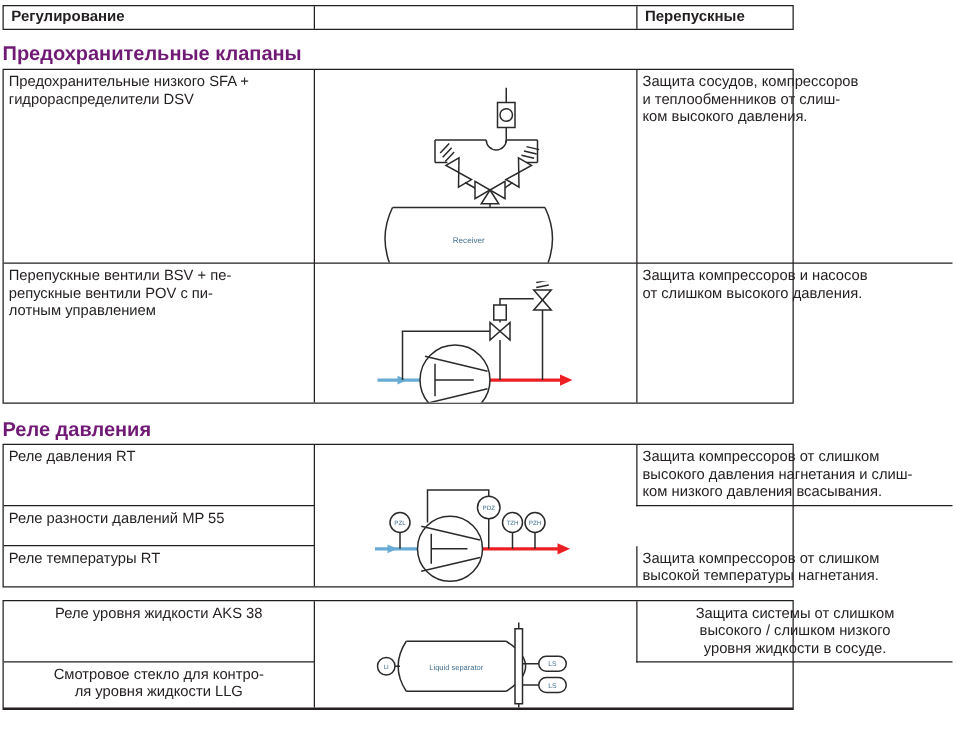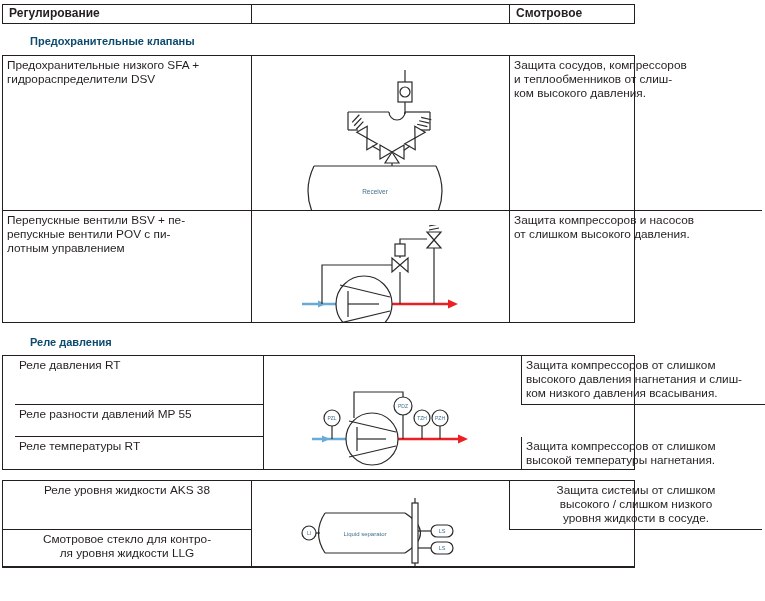--- a/index.html
+++ b/index.html
@@ -9,42 +9,42 @@
        border:1.2px solid #231f20;display:grid;grid-template-columns:249px 257px 253px;}
   .cell{box-sizing:border-box;white-space:pre-line;font-size:11.8px;line-height:14px;
         padding:2px 4px 0 4px;overflow:hidden;}
   .bb{border-bottom:1px solid #231f20;}
   .cl{border-right:1px solid #231f20;}
   .cr{border-left:1px solid #231f20;}
   .cm{padding:0;grid-column:2;}
   .span-all{grid-row:1 / -1;}
   .header-tbl{top:4px;height:20px;border-width:1.5px;}
   .header-tbl .cell{font-weight:bold;font-size:12px;line-height:15px;padding:1px 0 0 6px;white-space:nowrap;}
-  .sec-title{position:absolute;left:2px;font-weight:bold;font-size:11px;color:#0c4a6e;white-space:nowrap;margin-left:28px;}
+  .sec-title{position:absolute;left:2px;font-weight:bold;font-size:16px;color:#701a75;white-space:nowrap;}
   .t1{top:55px;grid-template-rows:155px 111px;}
-  .t2{top:355px;grid-template-rows:49px 32px 32px;padding-left:12px;}
+  .t2{top:355px;grid-template-rows:49px 32px 32px;}
   .t3{top:480px;grid-template-rows:49px 36px;border-bottom-width:2px;text-align:center;}
   svg{display:block;}
   .ln{stroke:#2a2a2a;stroke-width:1.2;fill:none;}
   .fig{stroke:#2a2a2a;stroke-width:1.2;fill:#fff;}
   .blue{stroke:#68acd5;stroke-width:2.6;fill:none;}
   .bluef{fill:#68acd5;stroke:none;}
   .red{stroke:#ec2024;stroke-width:2.6;fill:none;}
   .redf{fill:#ec2024;stroke:none;}
   .lbl{fill:#41708f;font-family:"Liberation Sans",sans-serif;}
 </style>
 </head>
 <body>
 
 <div class="page">
 
   <div class="tbl header-tbl">
     <div class="cell cl">Регулирование</div>
     <div class="cell"></div>
-    <div class="cell cr">Смотровое</div>
+    <div class="cell cr">Перепускные</div>
   </div>
 
   <div class="sec-title" style="top:35px">Предохранительные клапаны</div>
   <div class="tbl t1">
     <div class="cell cl bb">Предохранительные низкого SFA +
 гидрораспределители DSV</div>
     <div class="cell cm bb">
       <svg width="257" height="154" viewBox="0 0 257 154">
         <line class="ln" x1="153" y1="0" x2="153" y2="12"></line>
         <g>

